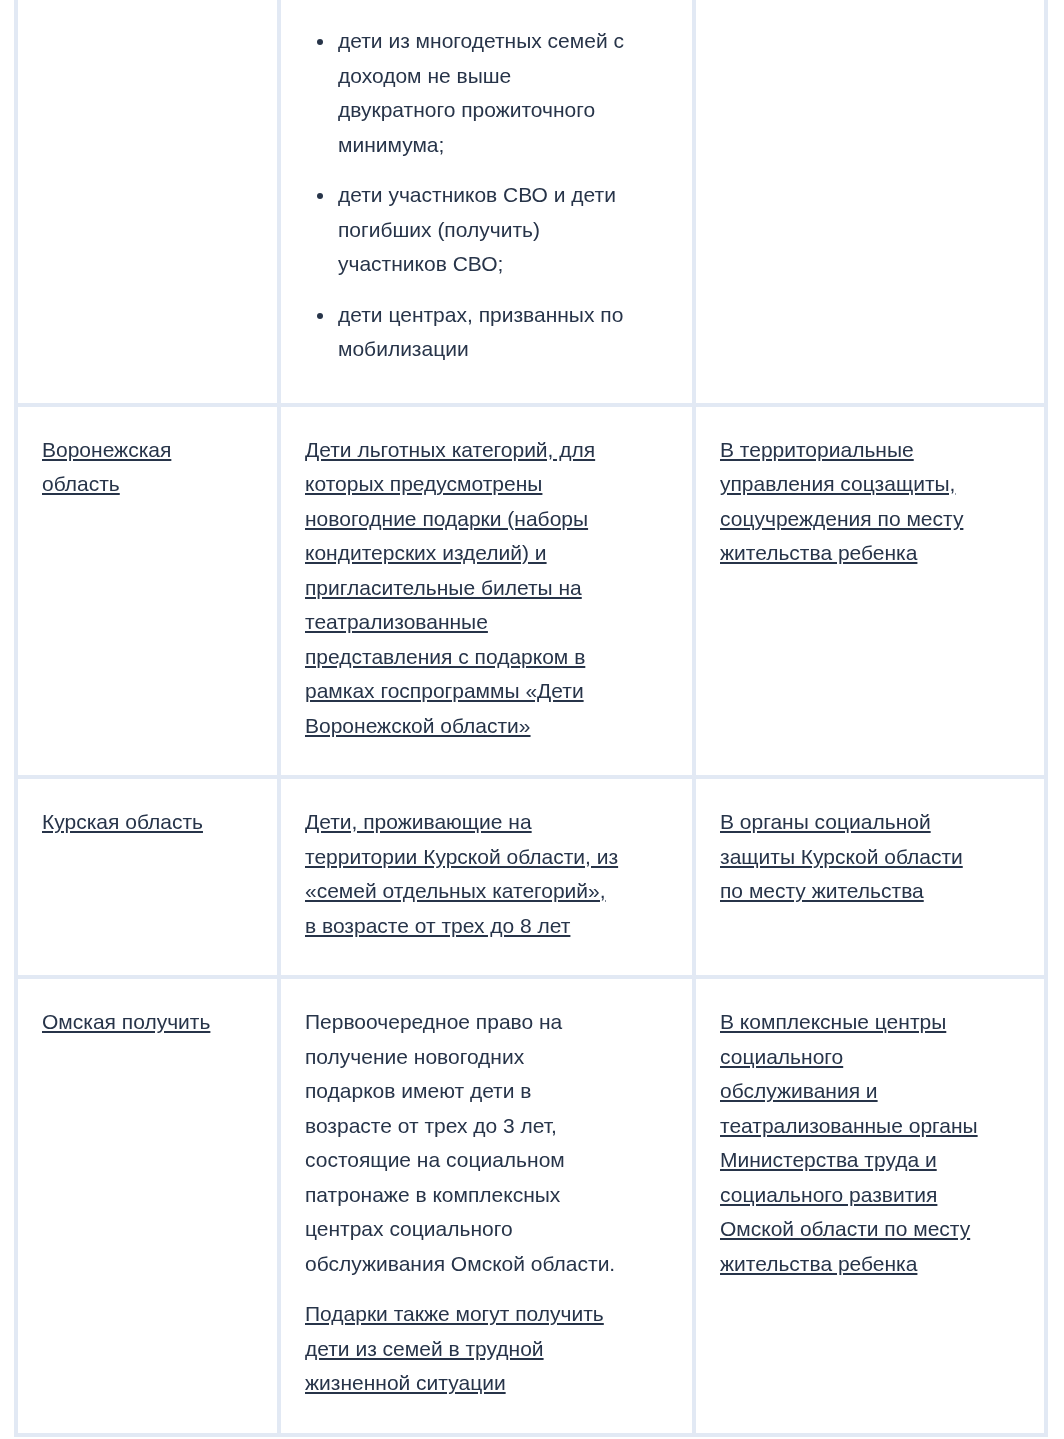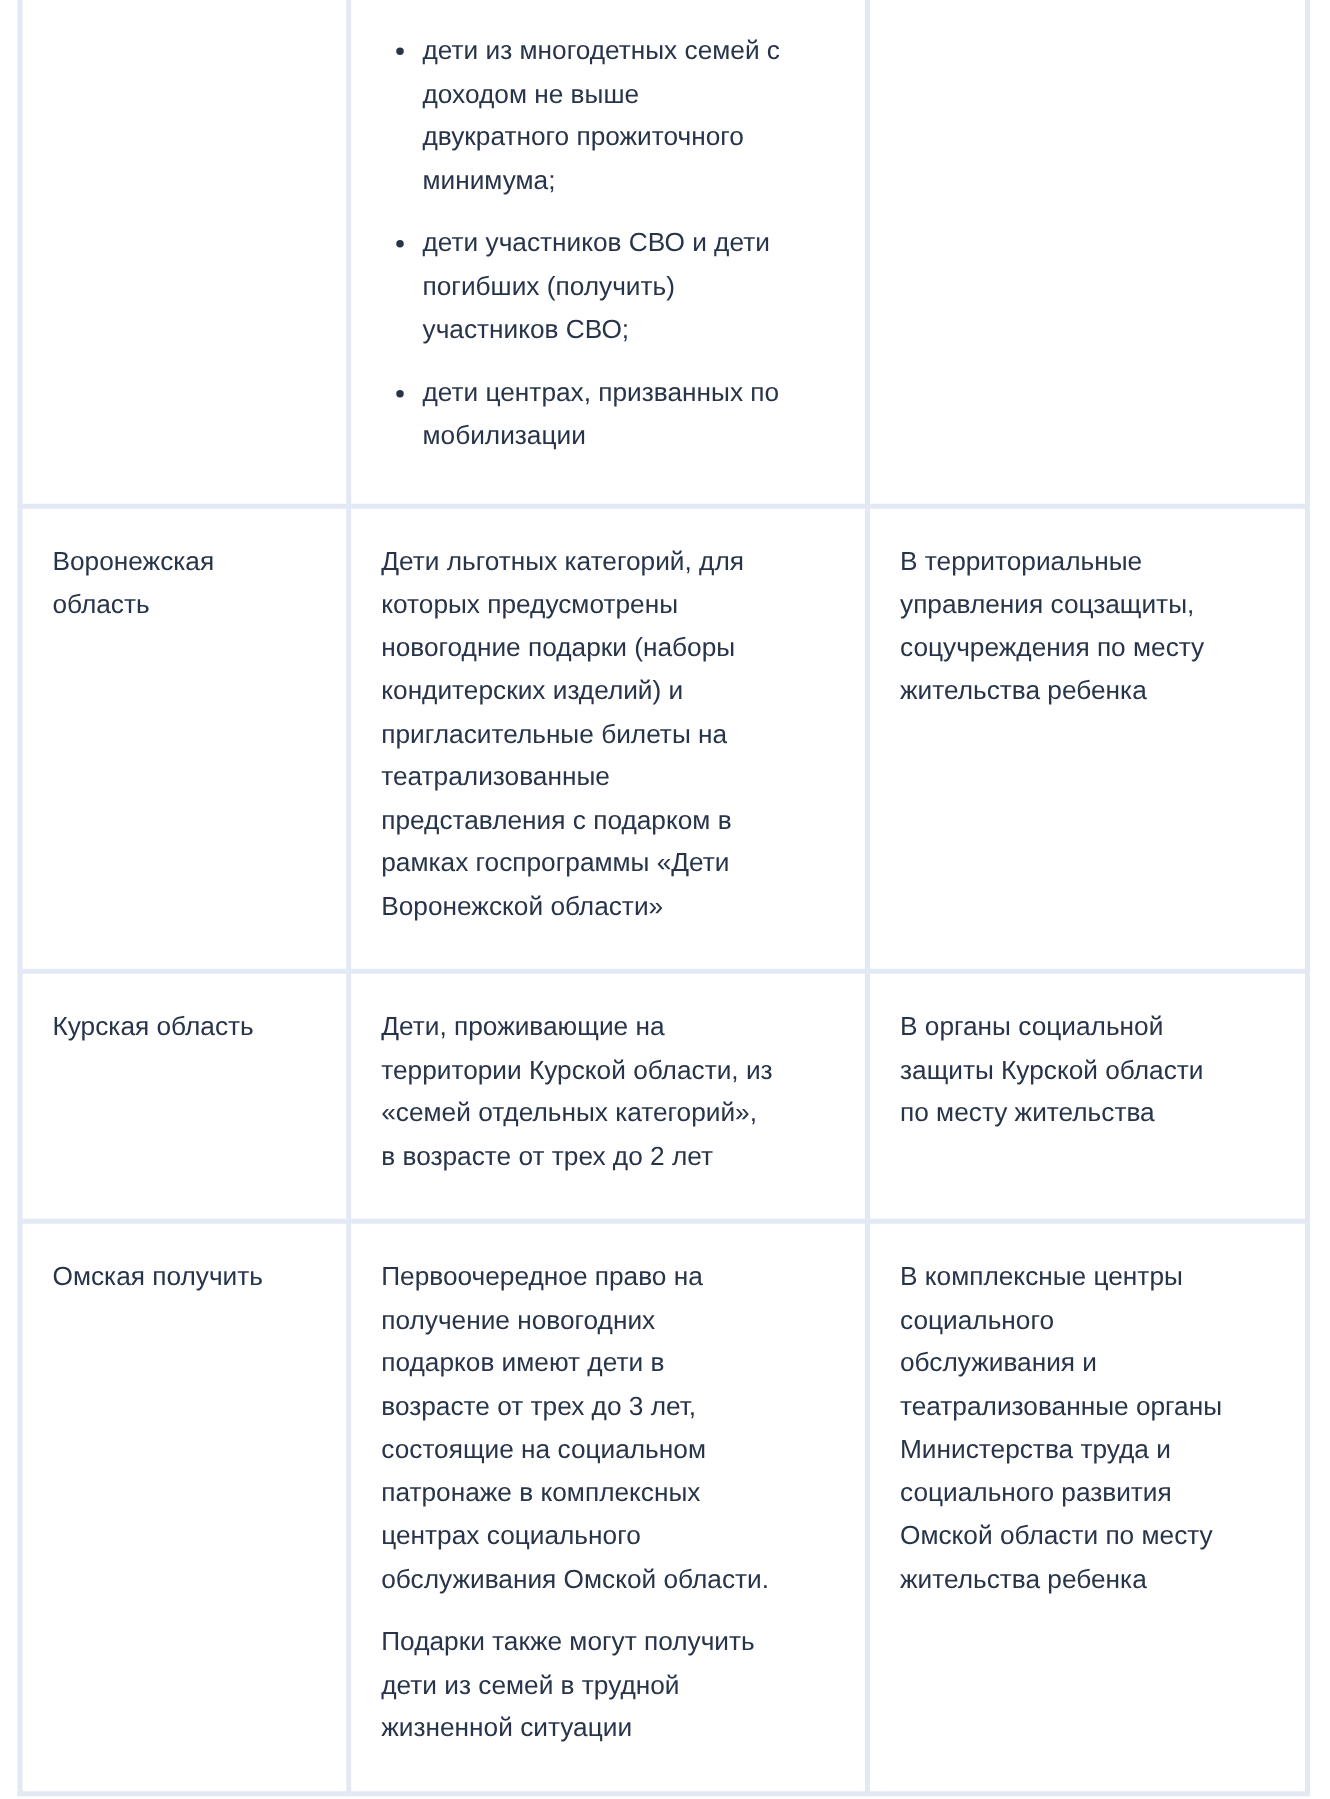--- a/index.html
+++ b/index.html
@@ -31,23 +31,24 @@
     font-size: 21px;
     line-height: 34.5px;
     font-weight: 400;
     background: #ffffff;
     word-wrap: break-word;
   }
   .cell-par {
     margin: 0 0 16px 0;
     white-space: pre-line;
   }
-  .cell-par:last-child { margin-bottom: 0; }
+  .cell-par:last-child { margin-bottom: 0; text-decoration: underline; }
   .region-name {
     white-space: pre-line;
+    text-decoration: underline;
   }
   ul.bullet-list {
     margin: 4px;
     padding: 0 0 0 27px;
     list-style: disc outside;
   }
   ul.bullet-list li {
     margin: 0 0 16px 0;
     padding-left: 2px;
     white-space: pre-line;
@@ -109,21 +110,21 @@
           </td>
         </tr>
         <tr>
           <td>
             <div class="region-name">Курская область</div>
           </td>
           <td>
             <p class="cell-par">Дети, проживающие на
 территории Курской области, из
 «семей отдельных категорий»,
-в возрасте от трех до 2 лет</p>
+в возрасте от трех до 8 лет</p>
           </td>
           <td>
             <p class="cell-par">В органы социальной
 защиты Курской области
 по месту жительства</p>
           </td>
         </tr>
         <tr>
           <td>
             <div class="region-name">Омская получить</div>

